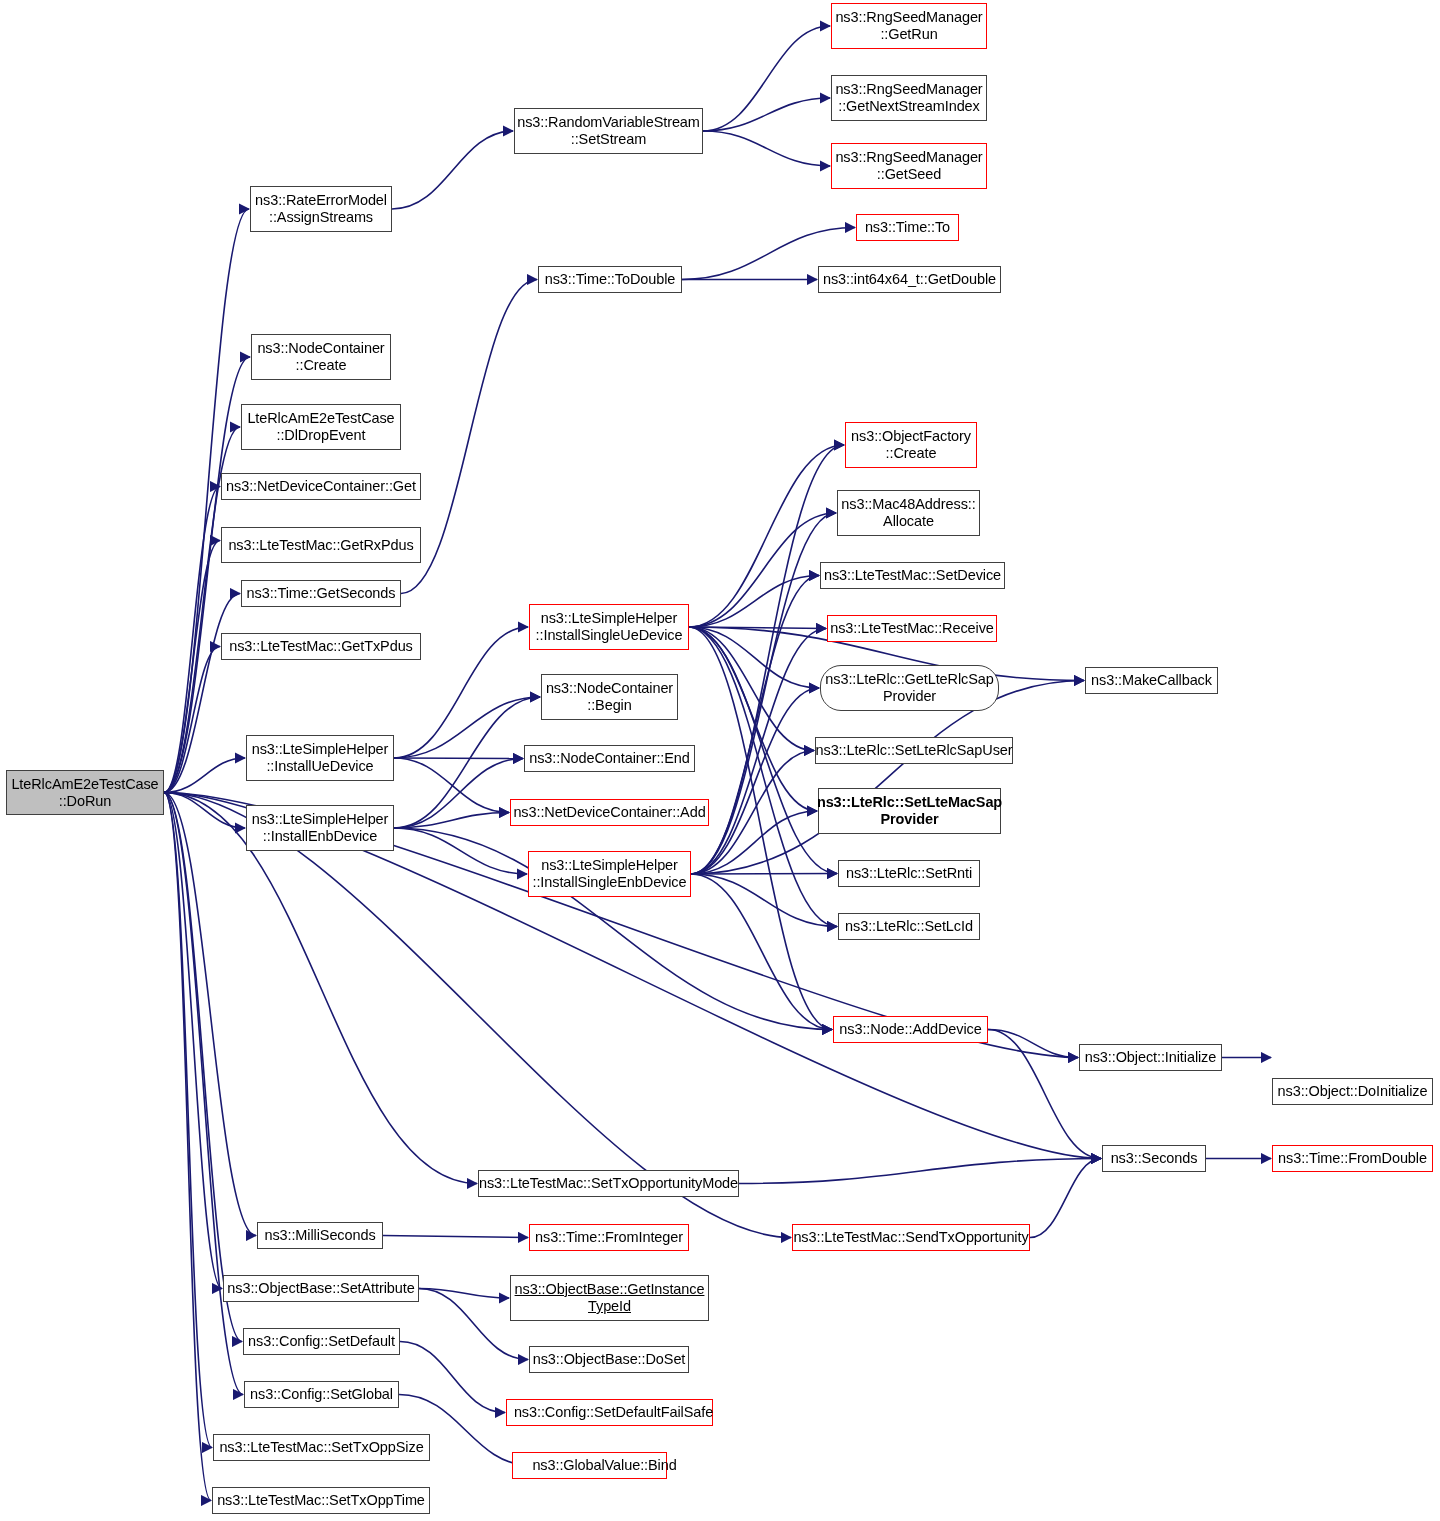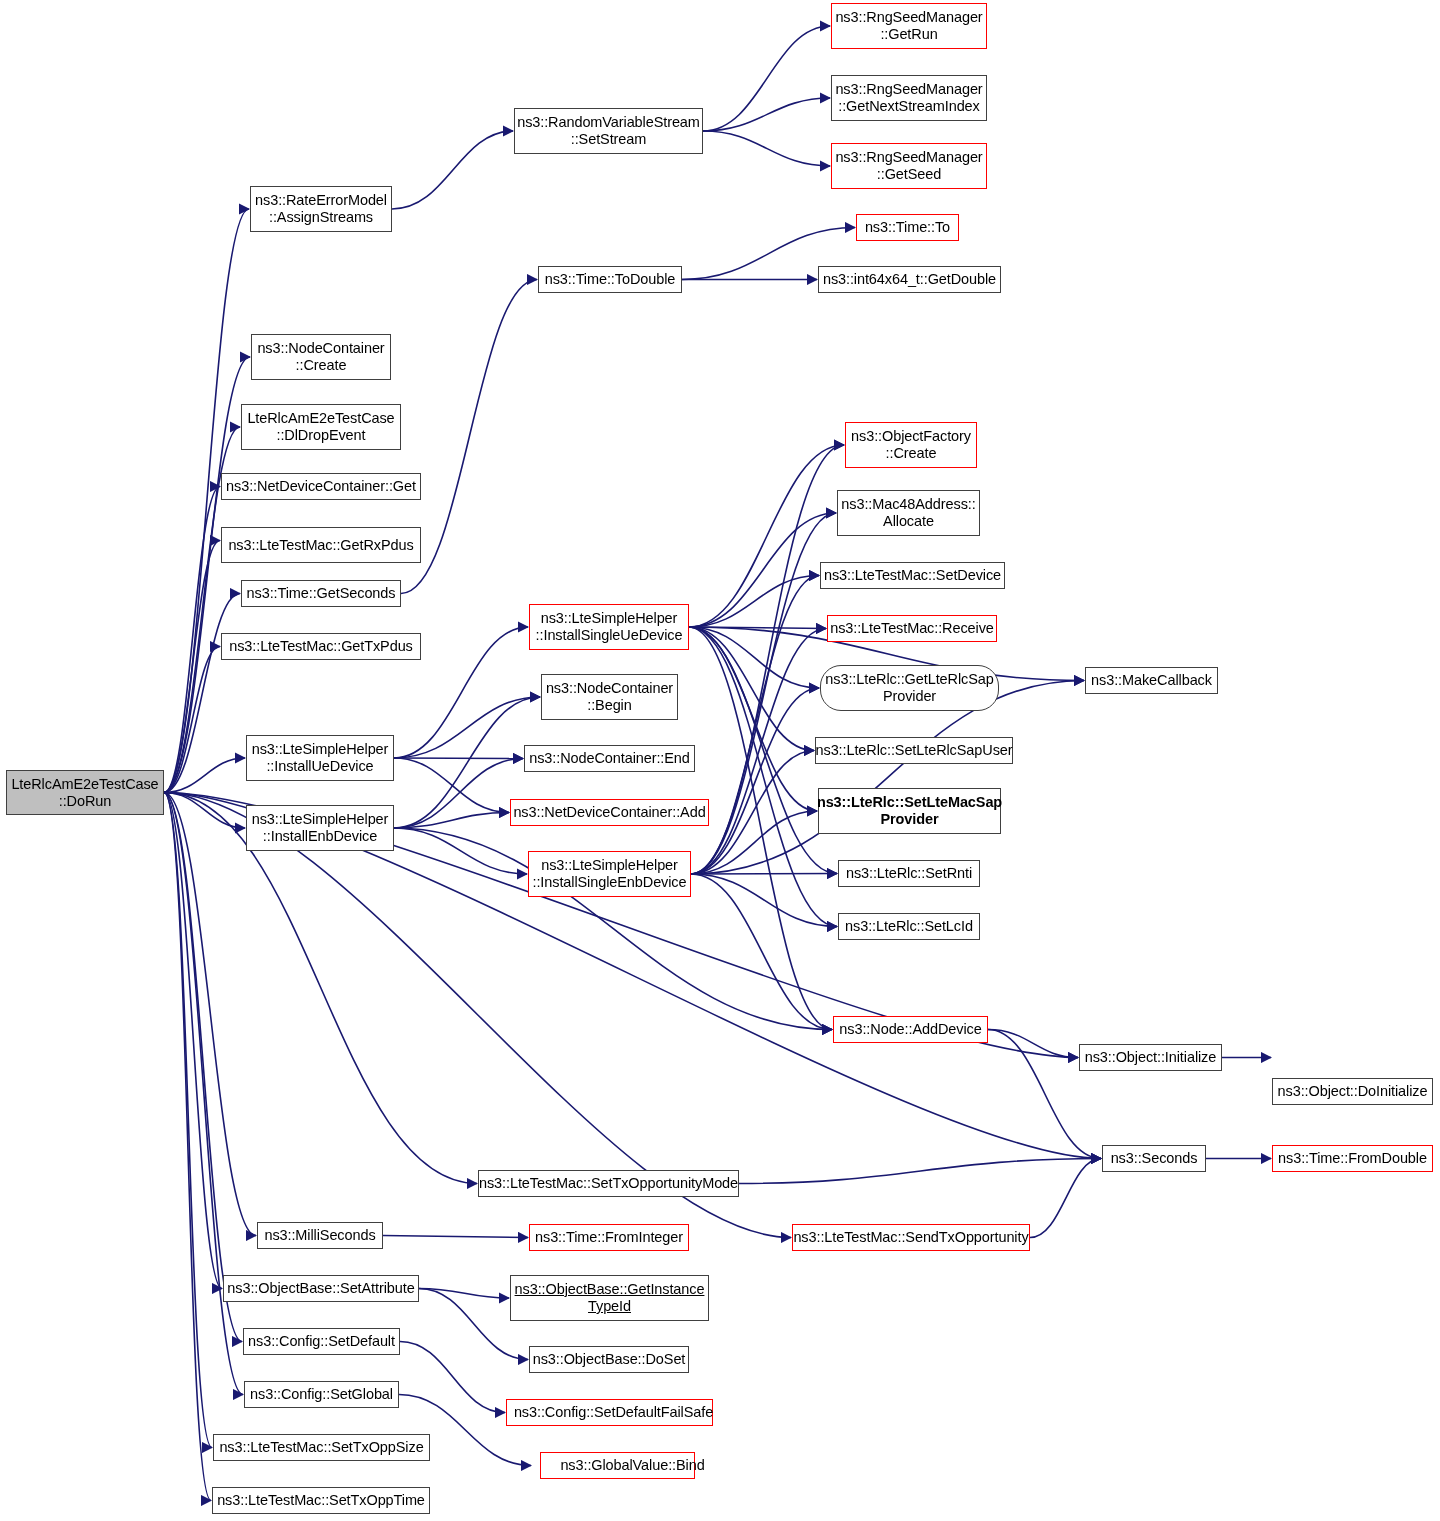--- a/index.html
+++ b/index.html
@@ -188,16 +188,16 @@
       <div class="node red" style="left: 529px; top: 1224px; width: 160px; height: 27px;">ns3::Time::FromInteger</div>
       <div class="node red" style="left: 792px; top: 1224px; width: 238px; height: 27px;">ns3::LteTestMac::SendTxOpportunity</div>
       <div class="node" style="left: 223px; top: 1275px; width: 196px; height: 27px;">ns3::ObjectBase::SetAttribute</div>
       <div class="node" style="left: 510px; top: 1275px; width: 199px; height: 46px; text-decoration: underline;">ns3::ObjectBase::GetInstance
 TypeId</div>
       <div class="node" style="left: 243px; top: 1328px; width: 157px; height: 27px;">ns3::Config::SetDefault</div>
       <div class="node" style="left: 529px; top: 1346px; width: 160px; height: 27px;">ns3::ObjectBase::DoSet</div>
       <div class="node" style="left: 244px; top: 1381px; width: 155px; height: 27px;">ns3::Config::SetGlobal</div>
       <div class="node red" style="left: 506px; top: 1399px; width: 207px; height: 27px; padding-left: 8px;">ns3::Config::SetDefaultFailSafe</div>
       <div class="node" style="left: 213px; top: 1434px; width: 217px; height: 27px;">ns3::LteTestMac::SetTxOppSize</div>
-      <div class="node red" style="left: 540px; top: 1452px; width: 155px; height: 27px; padding-left: 30px;">ns3::GlobalValue::Bind</div>
+      <div class="node red" style="left: 512px; top: 1452px; width: 155px; height: 27px; padding-left: 30px;">ns3::GlobalValue::Bind</div>
       <div class="node" style="left: 212px; top: 1487px; width: 218px; height: 27px; text-align: right;">ns3::LteTestMac::SetTxOppTime</div>
     </div>
 </div>
 
 </body></html>

